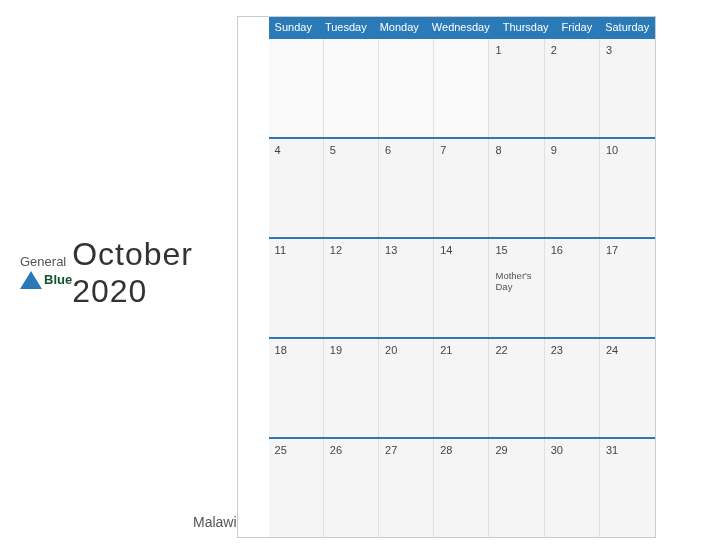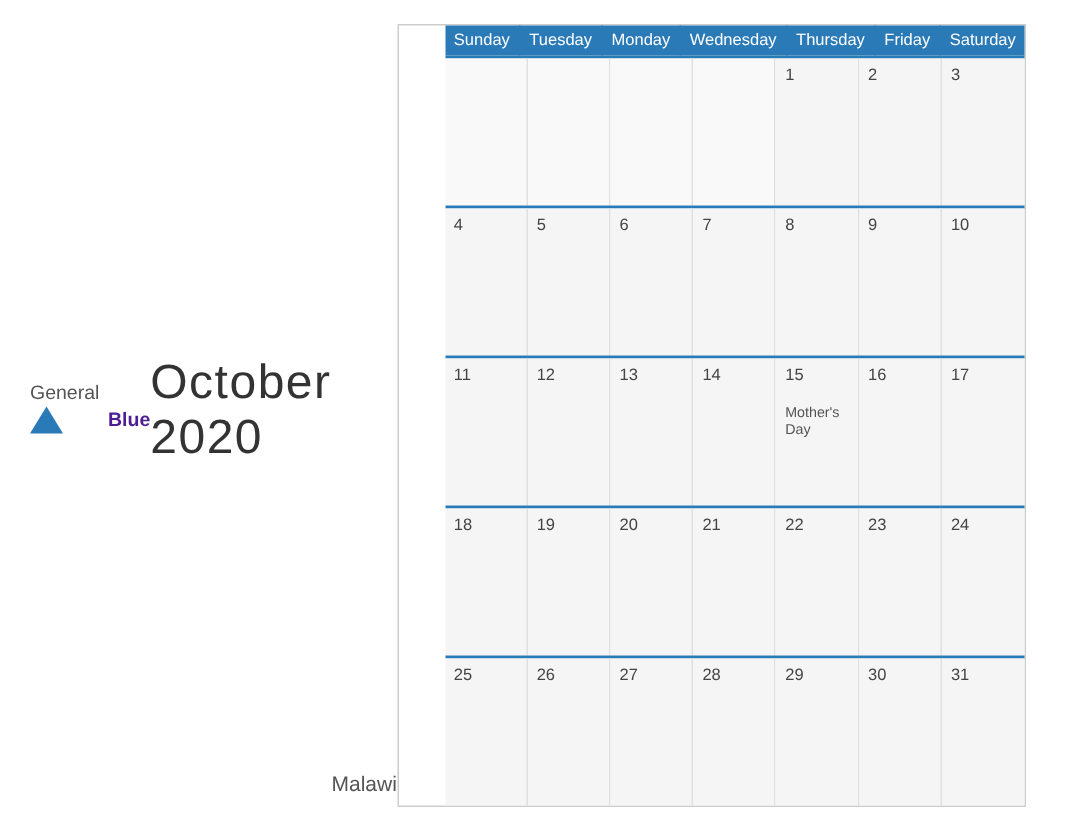--- a/index.html
+++ b/index.html
@@ -28,24 +28,23 @@
       gap: 4px;
     }
     .logo-text-general {
       font-size: 13px;
       color: #555;
       font-weight: normal;
       line-height: 1.1;
     }
     .logo-text-blue {
       font-size: 13px;
-      color: #4c1d95;
+      color: #14532d;
       font-weight: bold;
       line-height: 1.1;
-      margin-left: 28px;
     }
     .logo-icon {
       width: 22px;
       height: 22px;
     }
     .title {
       font-size: 32px;
       color: #333;
       font-weight: normal;
       letter-spacing: 1px;

